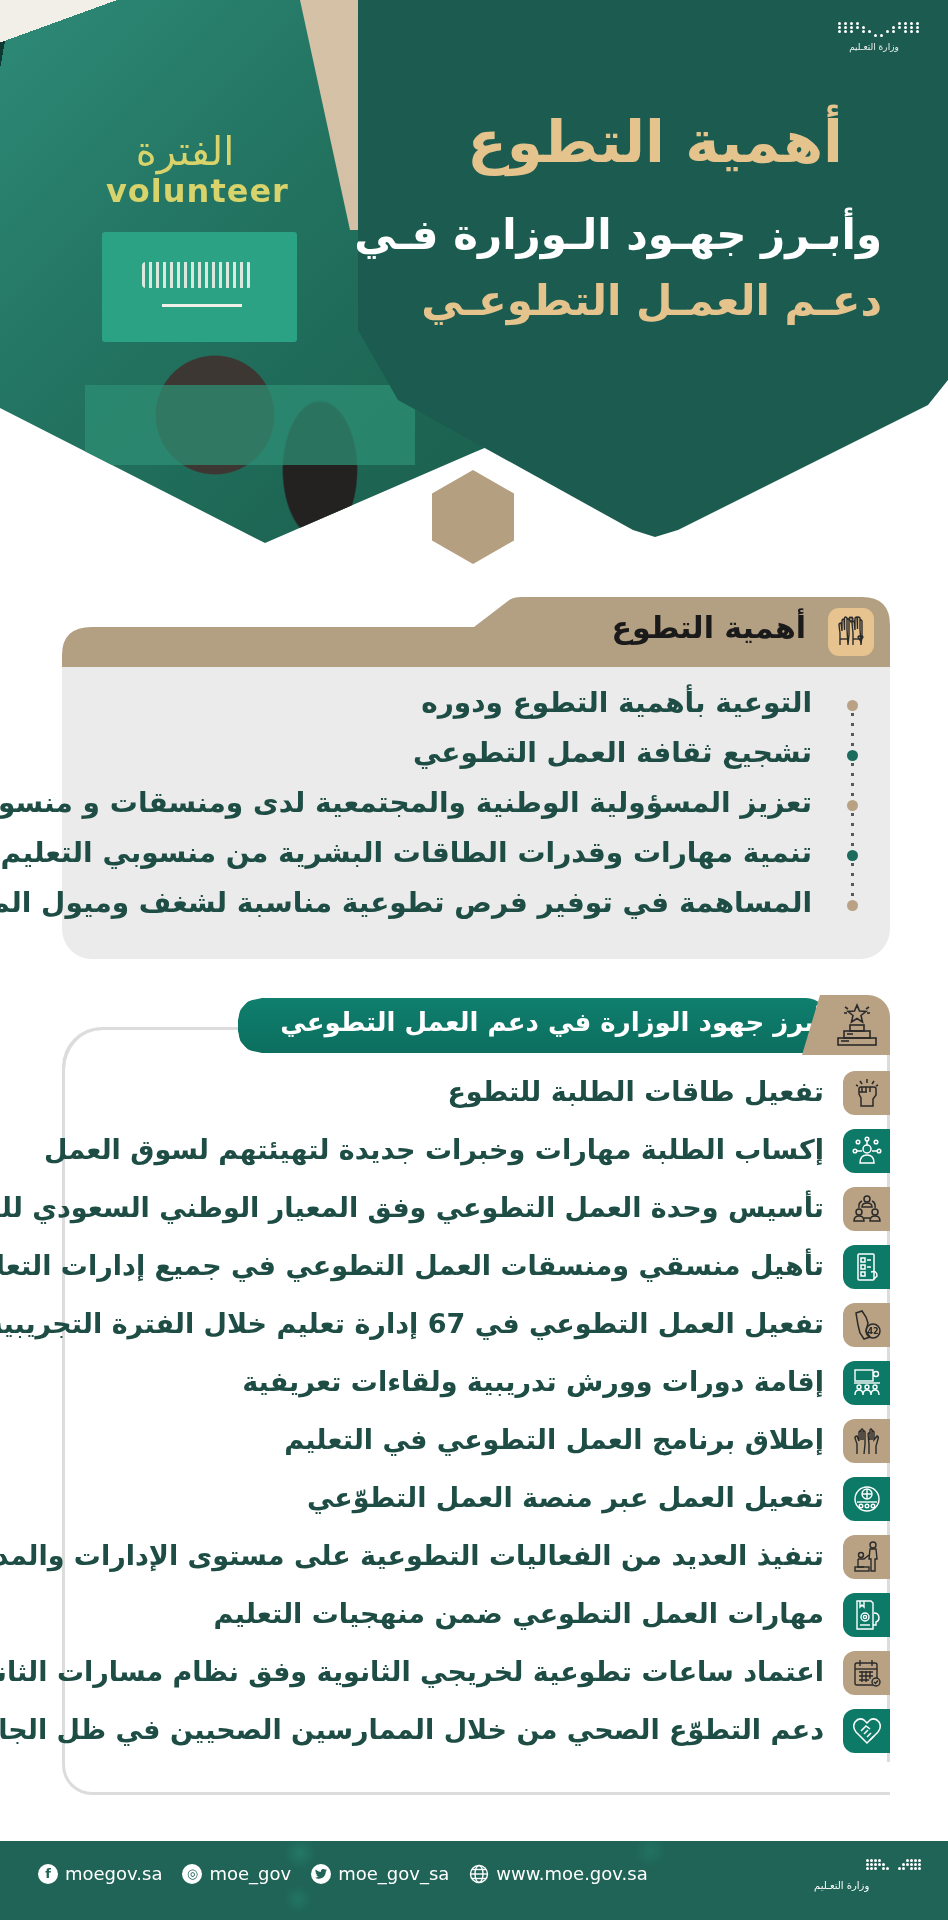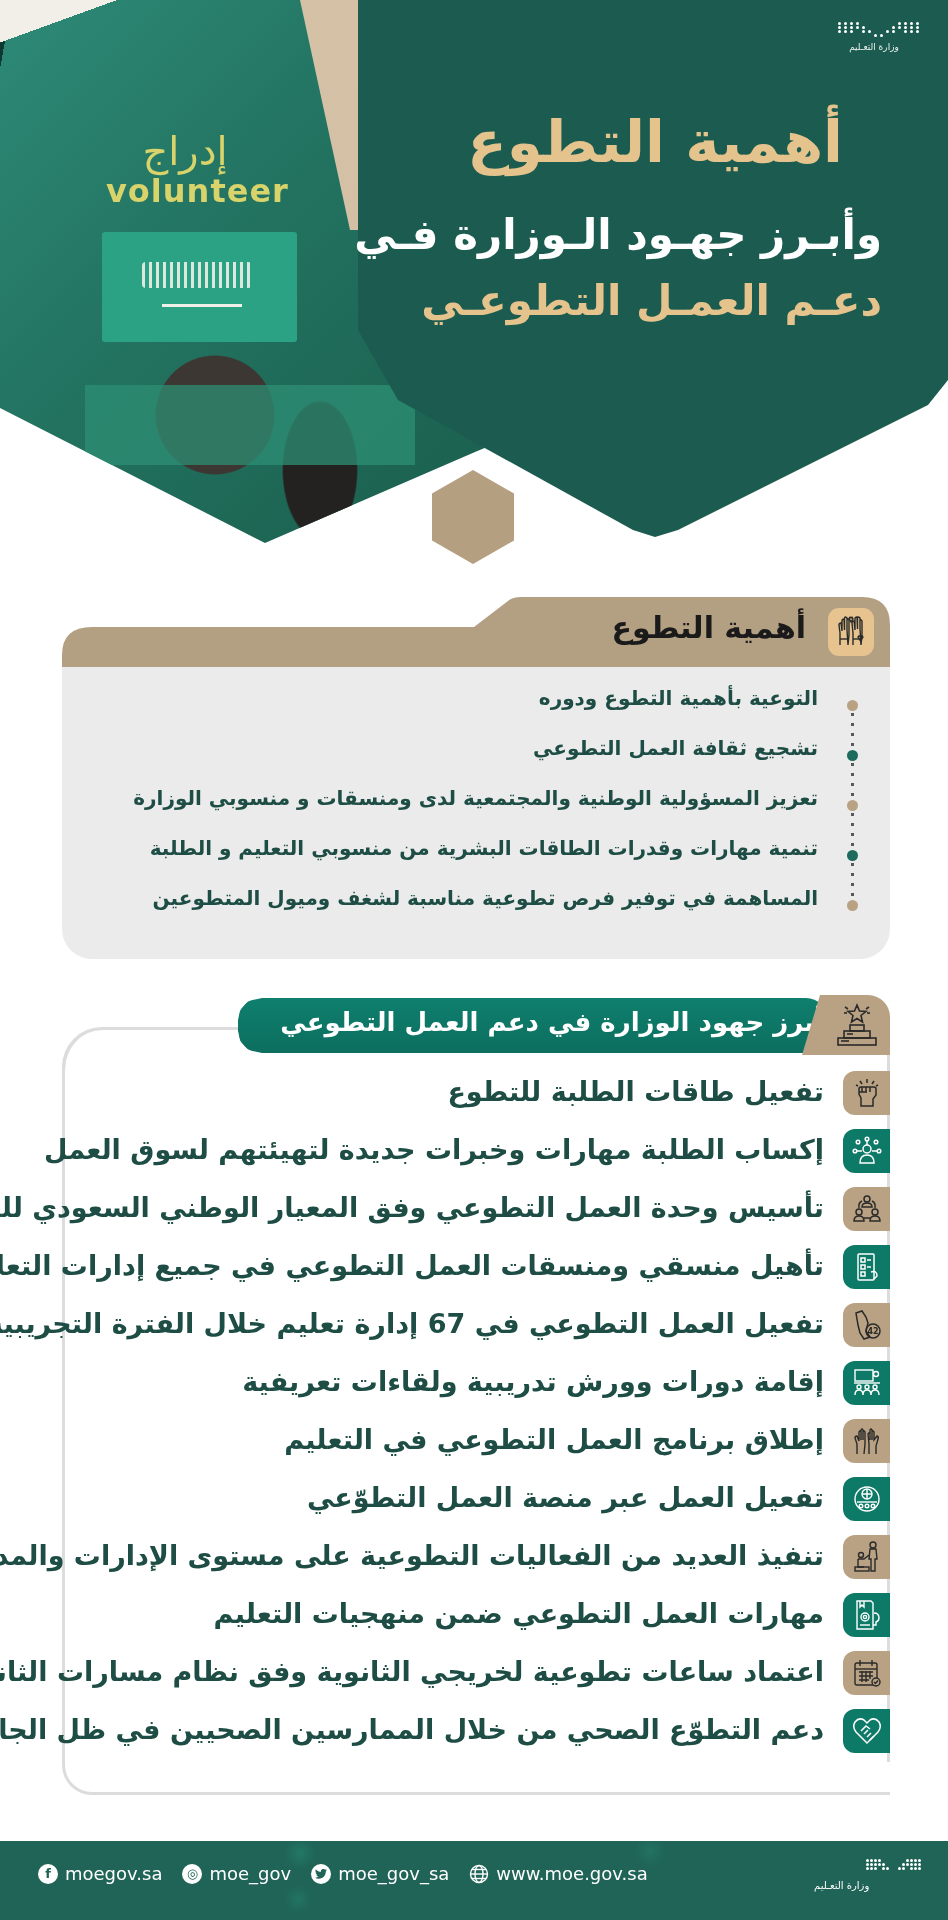--- a/index.html
+++ b/index.html
@@ -77,21 +77,21 @@
     position: absolute; right: 16px; top: 11px; width: 46px; height: 48px; background: #e7c48f;
     border-radius: 11px; display: flex; align-items: center; justify-content: center;
   }
   .s1-title { position: absolute; right: 84px; top: 13px; color: #1a1a1a; font-size: 30px; font-weight: bold; white-space: nowrap; }
   .s1-body {
     position: absolute; left: 0; top: 70px; width: 828px; height: 292px; background: #ebebeb;
     border-radius: 0 0 30px 30px;
   }
   .s1-line { position: absolute; right: 36px; top: 36px; width: 3px; height: 210px;
     background: repeating-linear-gradient(180deg, #555a5d 0 3px, transparent 3px 10px); }
-  .s1-item { position: absolute; right: 72px; color: #1d4d44; font-size: 20px; font-weight: bold; white-space: nowrap; }
+  .s1-item { position: absolute; right: 78px; color: #1d4d44; font-size: 28px; font-weight: bold; white-space: nowrap; }
   .s1-dot { position: absolute; right: 32px; width: 11px; height: 11px; border-radius: 50%; }
 
   
   .s2-box {
     position: absolute; left: 62px; top: 1030px; width: 828px; height: 765px;
     border: 3px solid #dcdcdc; border-right: none; border-top: none;
     border-radius: 40px 0 0 30px;
   }
   .s2-box::before { content: ""; position: absolute; left: -3px; top: -3px; width: 180px; height: 40px;
     border-top: 3px solid #dcdcdc; border-left: 3px solid #dcdcdc; border-radius: 40px 0 0 0; }
@@ -137,21 +137,21 @@
   .footer-logo-text { color: #fff; font-size: 10px; margin-top: 10px; text-align: left; padding-left: 8px; }
 
   svg { display: block; }
 </style>
 </head>
 <body>
 
 <div class="hero">
   <div class="photo">
     <div class="skin"></div>
-    <div class="vest-text-ar">إدراج</div>
+    <div class="vest-text-ar">الفترة</div>
     <div class="vest-text-en">volunteer</div>
     <div class="flag-patch">
       <div class="flag-script"></div>
       <div class="flag-sword"></div>
     </div>
     <div class="velcro"></div>
   </div>
 
   <div class="green-panel"></div>
   <div class="hex"></div>

